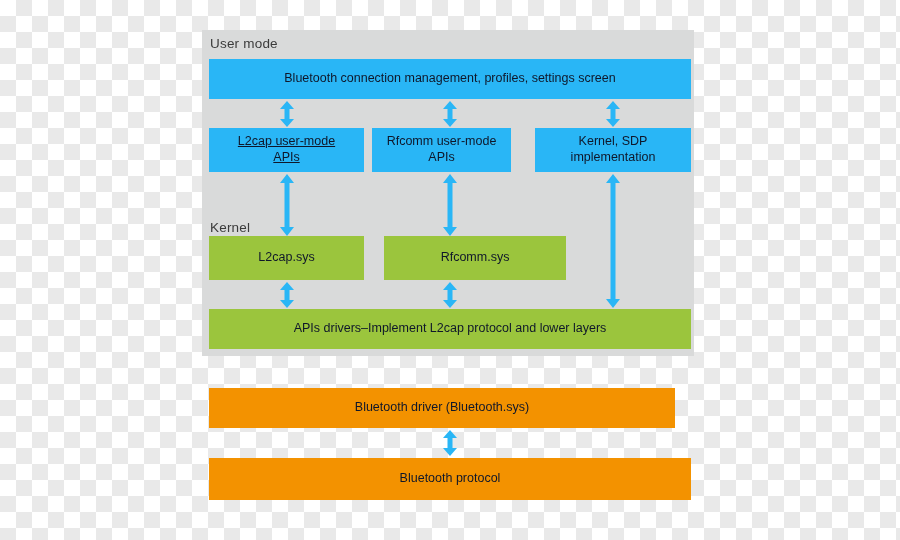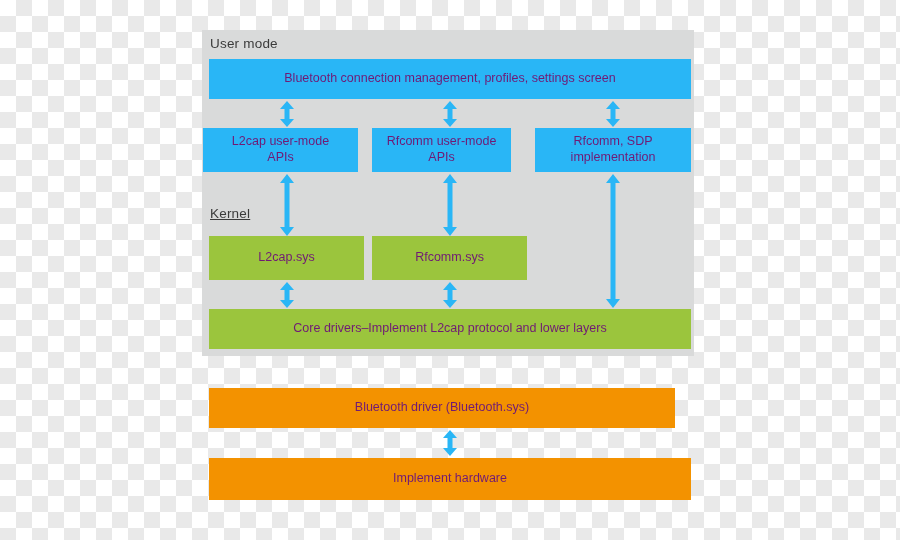--- a/index.html
+++ b/index.html
@@ -40,21 +40,21 @@
     font-size: 13.5px;
     color: #3b3b3b;
     letter-spacing: 0.2px;
   }
   .box {
     position: absolute;
     display: flex;
     align-items: center;
     justify-content: center;
     text-align: center;
-    color: #701a75;
+    color: #0f172a;
     font-size: 12.5px;
     line-height: 1.25;
     padding: 0 8px;
     box-sizing: border-box;
   }
   .box.blue   { background: #29b6f6; }
   .box.green  { background: #9bc53d; }
   .box.orange { background: #f39200; }
   .arrow {
     position: absolute;
@@ -65,83 +65,83 @@
 <body>
 
 <div class="checker"></div>
 
 <div class="canvas">
 
   <div class="panel" style="left:202px; top:30px; width:492px; height:182px;"></div>
   <div class="panel-label" style="left:210px; top:36px;">User mode</div>
 
   <div class="panel" style="left:202px; top:208px; width:492px; height:148px;"></div>
-  <div class="panel-label" style="left:210px; top:206px;text-decoration:underline;">Kernel</div>
+  <div class="panel-label" style="left:210px; top:220px;">Kernel</div>
 
   <div class="box blue" style="left:209px; top:59px; width:482px; height:40px;">Bluetooth connection management, profiles, settings screen</div>
 
   <div class="arrow" style="left:277px; top:101px;">
     <svg width="20" height="26" viewBox="0 0 20 26">
         <path d="M10 0 L17 8 L12.5 8 L12.5 18 L17 18 L10 26 L3 18 L7.5 18 L7.5 8 L3 8 Z" fill="#29b6f6"></path>
       </svg>
   </div>
   <div class="arrow" style="left:440px; top:101px;">
     <svg width="20" height="26" viewBox="0 0 20 26">
         <path d="M10 0 L17 8 L12.5 8 L12.5 18 L17 18 L10 26 L3 18 L7.5 18 L7.5 8 L3 8 Z" fill="#29b6f6"></path>
       </svg>
   </div>
   <div class="arrow" style="left:603px; top:101px;">
     <svg width="20" height="26" viewBox="0 0 20 26">
         <path d="M10 0 L17 8 L12.5 8 L12.5 18 L17 18 L10 26 L3 18 L7.5 18 L7.5 8 L3 8 Z" fill="#29b6f6"></path>
       </svg>
   </div>
 
-  <div class="box blue" style="left:203px; top:128px; width:155px; height:44px; white-space:pre-line;">L2cap user-mode
+  <div class="box blue" style="left:209px; top:128px; width:155px; height:44px; white-space:pre-line;text-decoration:underline;">L2cap user-mode
 APIs</div>
   <div class="box blue" style="left:372px; top:128px; width:139px; height:44px; white-space:pre-line;">Rfcomm user-mode
 APIs</div>
-  <div class="box blue" style="left:535px; top:128px; width:156px; height:44px; white-space:pre-line;">Rfcomm, SDP
+  <div class="box blue" style="left:535px; top:128px; width:156px; height:44px; white-space:pre-line;">Kernel, SDP
 implementation</div>
 
   <div class="arrow" style="left:277px; top:174px;">
     <svg width="20" height="62" viewBox="0 0 20 62">
         <path d="M10 0 L17 9 L12.5 9 L12.5 53 L17 53 L10 62 L3 53 L7.5 53 L7.5 9 L3 9 Z" fill="#29b6f6"></path>
       </svg>
   </div>
   <div class="arrow" style="left:440px; top:174px;">
     <svg width="20" height="62" viewBox="0 0 20 62">
         <path d="M10 0 L17 9 L12.5 9 L12.5 53 L17 53 L10 62 L3 53 L7.5 53 L7.5 9 L3 9 Z" fill="#29b6f6"></path>
       </svg>
   </div>
 
   <div class="arrow" style="left:603px; top:174px;">
     <svg width="20" height="134" viewBox="0 0 20 134">
         <path d="M10 0 L17 9 L12.5 9 L12.5 125 L17 125 L10 134 L3 125 L7.5 125 L7.5 9 L3 9 Z" fill="#29b6f6"></path>
       </svg>
   </div>
 
   <div class="box green" style="left:209px; top:236px; width:155px; height:44px;">L2cap.sys</div>
-  <div class="box green" style="left:372px; top:236px; width:155px; height:44px;">Rfcomm.sys</div>
+  <div class="box green" style="left:384px; top:236px; width:182px; height:44px;">Rfcomm.sys</div>
 
   <div class="arrow" style="left:277px; top:282px;">
     <svg width="20" height="26" viewBox="0 0 20 26">
         <path d="M10 0 L17 8 L12.5 8 L12.5 18 L17 18 L10 26 L3 18 L7.5 18 L7.5 8 L3 8 Z" fill="#29b6f6"></path>
       </svg>
   </div>
   <div class="arrow" style="left:440px; top:282px;">
     <svg width="20" height="26" viewBox="0 0 20 26">
         <path d="M10 0 L17 8 L12.5 8 L12.5 18 L17 18 L10 26 L3 18 L7.5 18 L7.5 8 L3 8 Z" fill="#29b6f6"></path>
       </svg>
   </div>
 
-  <div class="box green" style="left:209px; top:309px; width:482px; height:40px;">Core drivers–Implement L2cap protocol and lower layers</div>
+  <div class="box green" style="left:209px; top:309px; width:482px; height:40px;">APIs drivers–Implement L2cap protocol and lower layers</div>
 
   <div class="box orange" style="left:209px; top:388px; width:466px; height:40px;">Bluetooth driver (Bluetooth.sys)</div>
 
   <div class="arrow" style="left:440px; top:430px;">
     <svg width="20" height="26" viewBox="0 0 20 26">
         <path d="M10 0 L17 8 L12.5 8 L12.5 18 L17 18 L10 26 L3 18 L7.5 18 L7.5 8 L3 8 Z" fill="#29b6f6"></path>
       </svg>
   </div>
 
-  <div class="box orange" style="left:209px; top:458px; width:482px; height:42px;">Implement hardware</div>
+  <div class="box orange" style="left:209px; top:458px; width:482px; height:42px;">Bluetooth protocol</div>
 
 </div>
 
 </body></html>

